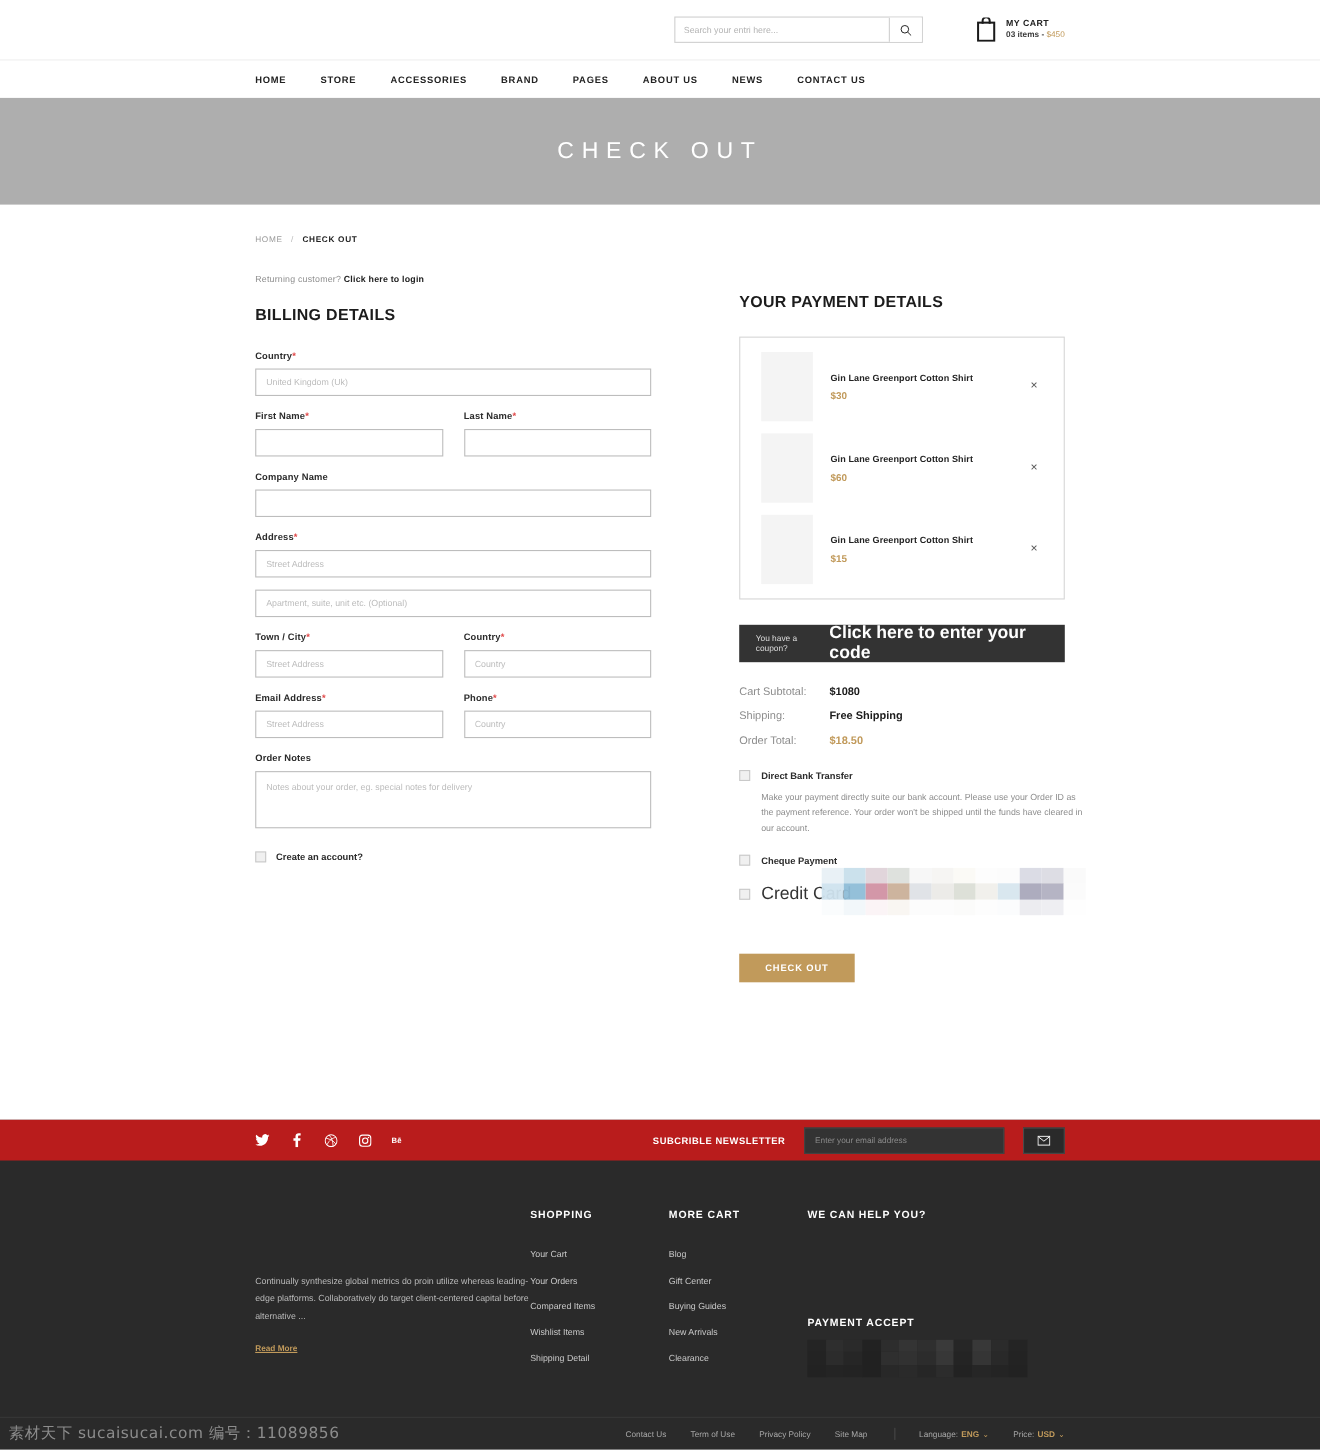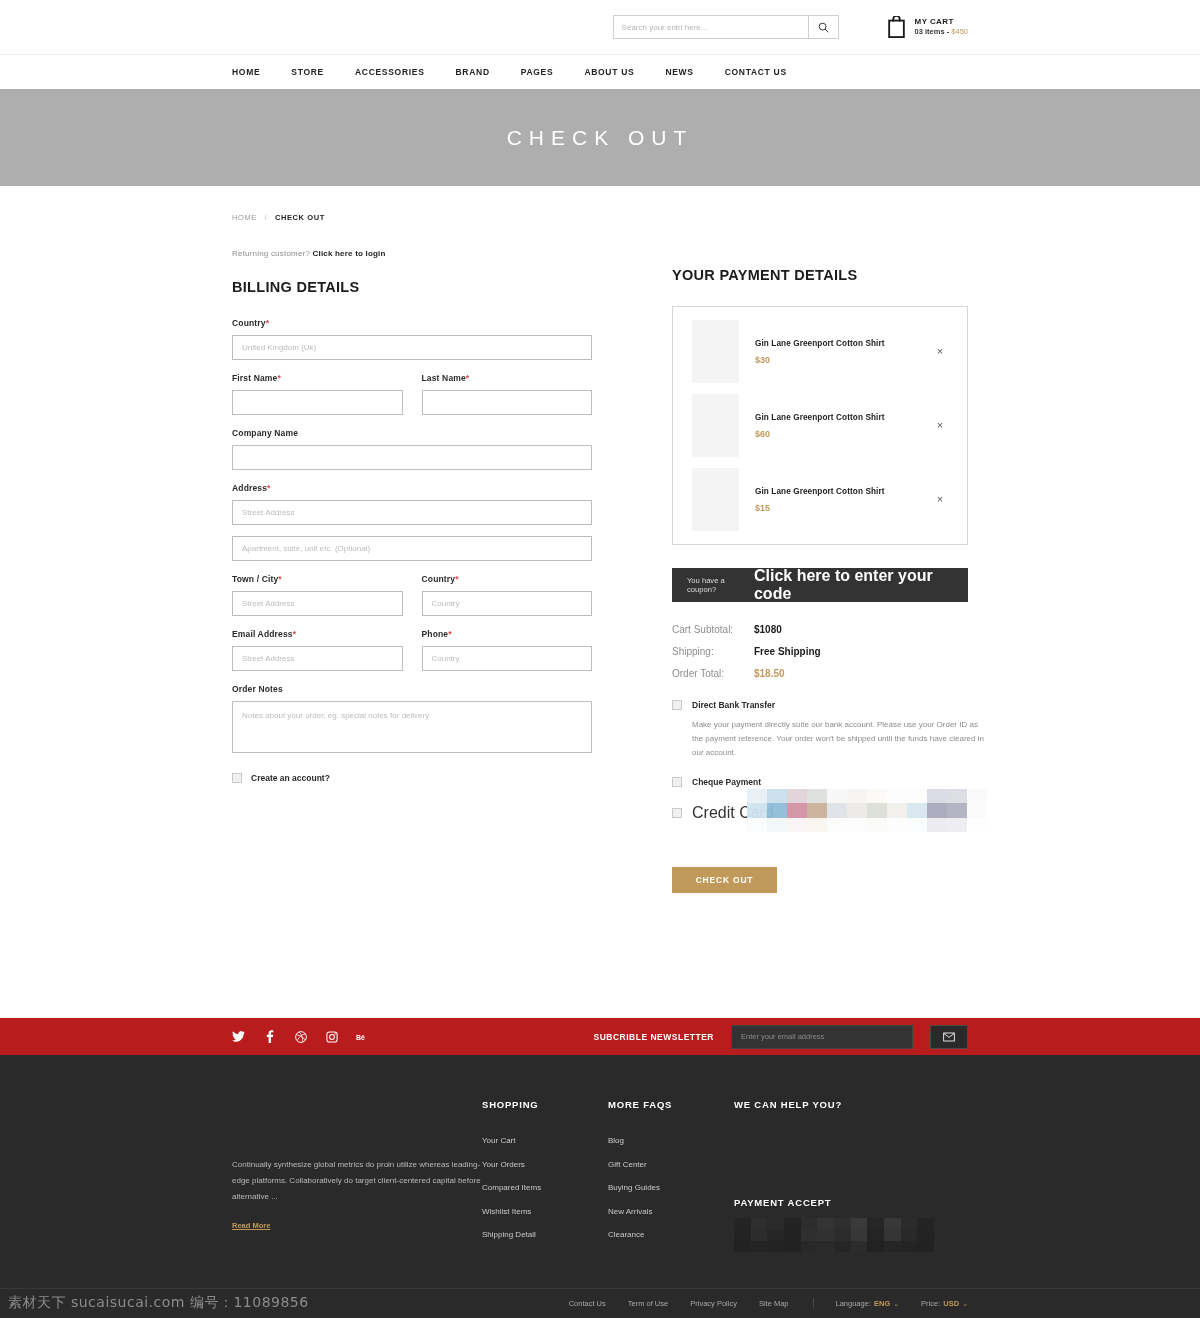--- a/index.html
+++ b/index.html
@@ -571,21 +571,21 @@
       <div class="fcol">
         <div class="fhead">SHOPPING</div>
         <a class="flink" href="#">Your Cart</a>
         <a class="flink" href="#">Your Orders</a>
         <a class="flink" href="#">Compared Items</a>
         <a class="flink" href="#">Wishlist Items</a>
         <a class="flink" href="#">Shipping Detail</a>
       </div>
 
       <div class="fcol">
-        <div class="fhead">MORE FAQS</div>
+        <div class="fhead">MORE CART</div>
         <a class="flink" href="#">Blog</a>
         <a class="flink" href="#">Gift Center</a>
         <a class="flink" href="#">Buying Guides</a>
         <a class="flink" href="#">New Arrivals</a>
         <a class="flink" href="#">Clearance</a>
       </div>
 
       <div class="fcol help">
         <div class="fhead">WE CAN HELP YOU?</div>
         <div class="pay-accept-head">PAYMENT ACCEPT</div>

